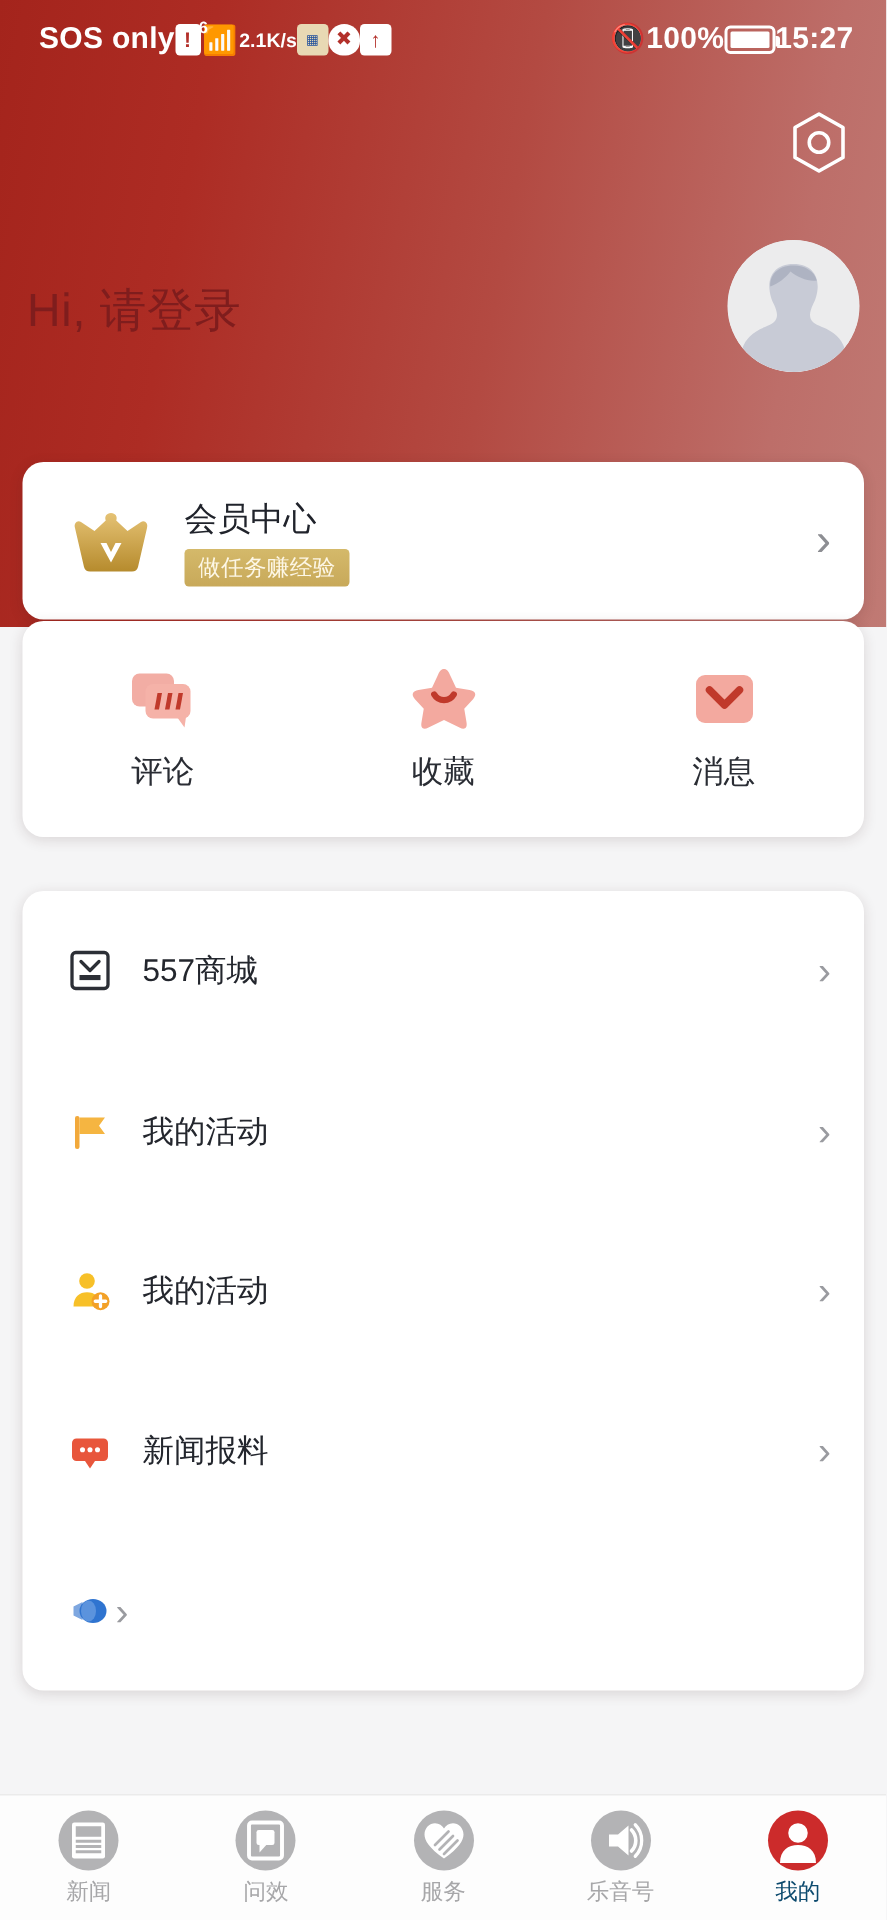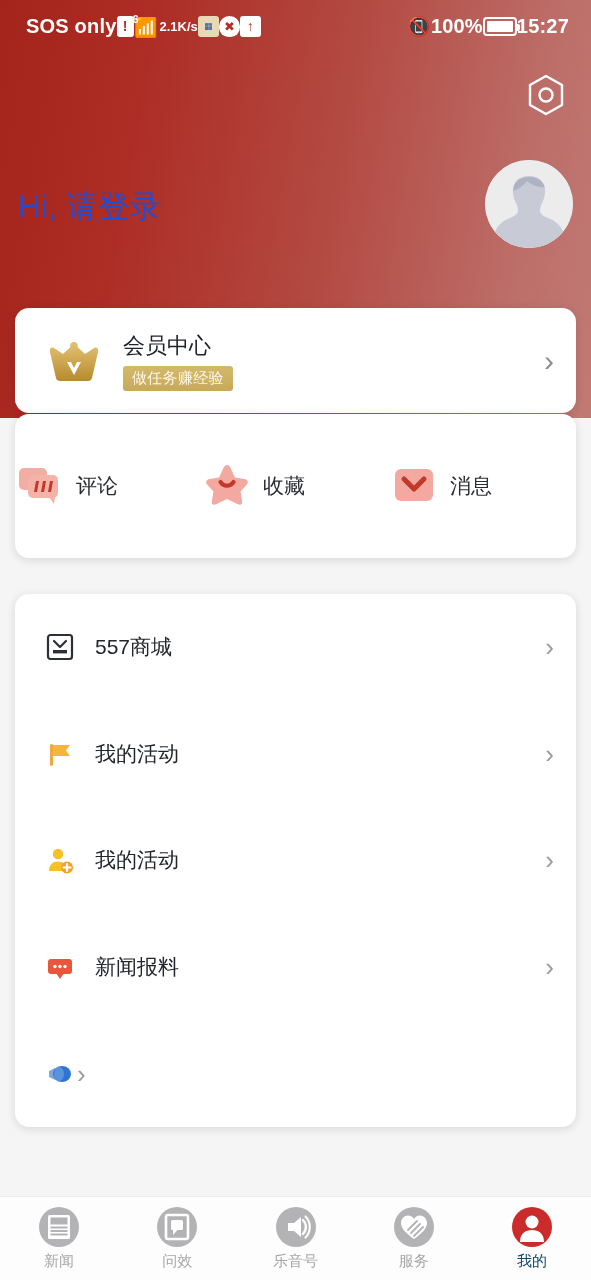--- a/index.html
+++ b/index.html
@@ -126,21 +126,21 @@
     z-index: 6;
     cursor: pointer;
   }
   .settings-btn svg { display: block; }
 
   
   .greeting {
     position: absolute;
     left: 18px; top: 186px;
     font-size: 31px;
-    color: #1d4ed8;
+    color: #7f1d1d;
     font-weight: 400;
     letter-spacing: 0.5px;
     z-index: 5;
   }
   .avatar {
     position: absolute;
     right: 18px; top: 160px;
     width: 88px; height: 88px;
     border-radius: 50%;
     background: #ebebed;
@@ -198,21 +198,21 @@
   
   .card-quick {
     top: 414px;
     height: 144px;
     display: flex;
     align-items: center;
   }
   .quick-item {
     flex: 1 1 0;
     display: flex;
-    flex-direction: row;
+    flex-direction: column;
     align-items: center;
     gap: 11px;
     cursor: pointer;
   }
   .quick-ico { width: 50px; height: 44px; display: flex; align-items: center; justify-content: center; }
   .quick-label { font-size: 21px; color: #2a2d34; }
 
   
   .card-menu {
     top: 581px;
@@ -461,34 +461,34 @@
         <rect x="10" y="9" width="22" height="24" rx="2" fill="none" stroke="#ffffff" stroke-width="2.6"></rect>
         <rect x="15" y="14" width="12" height="10" rx="1.5" fill="#ffffff"></rect>
         <path d="M17 24 L17 29 L21.5 24 Z" fill="#ffffff"></path>
       </svg>
       <span class="nav-label">问效</span>
     </div>
 
     <div class="nav-item">
       <svg class="nav-ico" viewBox="0 0 42 42">
         <circle cx="21" cy="21" r="20" fill="#b3b3b5"></circle>
+        <path d="M21 33 C11 26 8 21 8 17 C8 12.5 11.5 9.5 15 9.5 C17.8 9.5 19.8 11 21 13 C22.2 11 24.2 9.5 27 9.5 C30.5 9.5 34 12.5 34 17 C34 21 31 26 21 33 Z" fill="#ffffff"></path>
+        <path d="M15 24 L24 15 M18 27 L27 18 M21 30 L30 21" stroke="#b3b3b5" stroke-width="1.8" stroke-linecap="round"></path>
+      </svg>
+      <span class="nav-label">服务</span>
+    </div>
+
+    <div class="nav-item">
+      <svg class="nav-ico" viewBox="0 0 42 42">
+        <circle cx="21" cy="21" r="20" fill="#b3b3b5"></circle>
         <path d="M13 17 L19 17 L26 11 L26 31 L19 25 L13 25 Z" fill="#ffffff"></path>
         <path d="M28 14 A10 10 0 0 1 28 28" fill="none" stroke="#ffffff" stroke-width="2.4" stroke-linecap="round"></path>
         <path d="M30.5 10.5 A15 15 0 0 1 30.5 31.5" fill="none" stroke="#ffffff" stroke-width="2.2" stroke-linecap="round"></path>
       </svg>
       <span class="nav-label">乐音号</span>
-    </div>
-
-    <div class="nav-item">
-      <svg class="nav-ico" viewBox="0 0 42 42">
-        <circle cx="21" cy="21" r="20" fill="#b3b3b5"></circle>
-        <path d="M21 33 C11 26 8 21 8 17 C8 12.5 11.5 9.5 15 9.5 C17.8 9.5 19.8 11 21 13 C22.2 11 24.2 9.5 27 9.5 C30.5 9.5 34 12.5 34 17 C34 21 31 26 21 33 Z" fill="#ffffff"></path>
-        <path d="M15 24 L24 15 M18 27 L27 18 M21 30 L30 21" stroke="#b3b3b5" stroke-width="1.8" stroke-linecap="round"></path>
-      </svg>
-      <span class="nav-label">服务</span>
     </div>
 
     <div class="nav-item active">
       <svg class="nav-ico" viewBox="0 0 42 42">
         <circle cx="21" cy="21" r="20" fill="#cc2b2b"></circle>
         <circle cx="21" cy="16" r="6.5" fill="#ffffff"></circle>
         <path d="M9 36 C9 27.5 14.5 24 21 24 C27.5 24 33 27.5 33 36 Z" fill="#ffffff"></path>
       </svg>
       <span class="nav-label">我的</span>
     </div>

